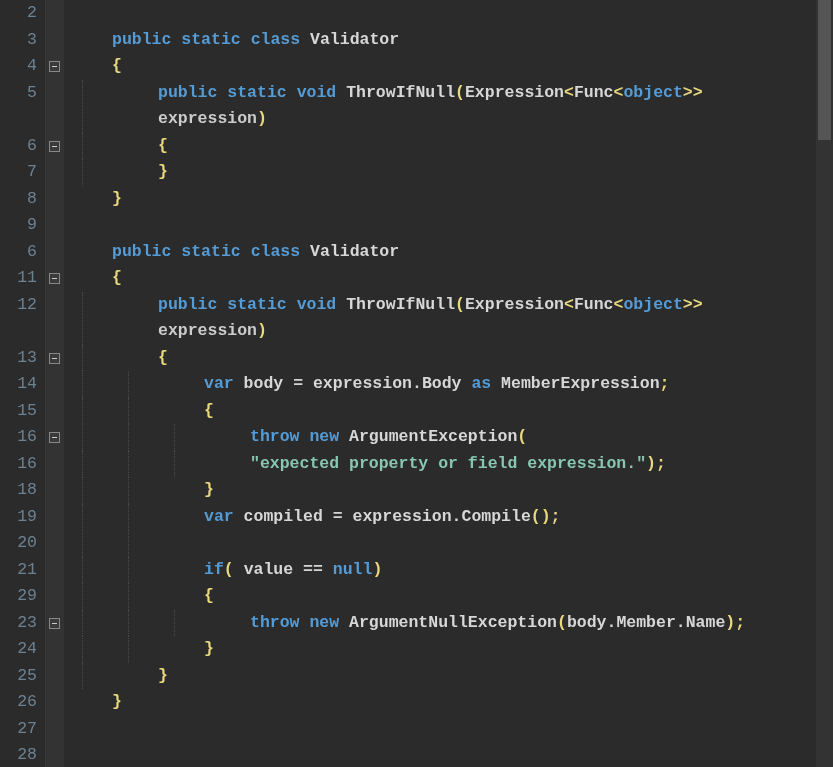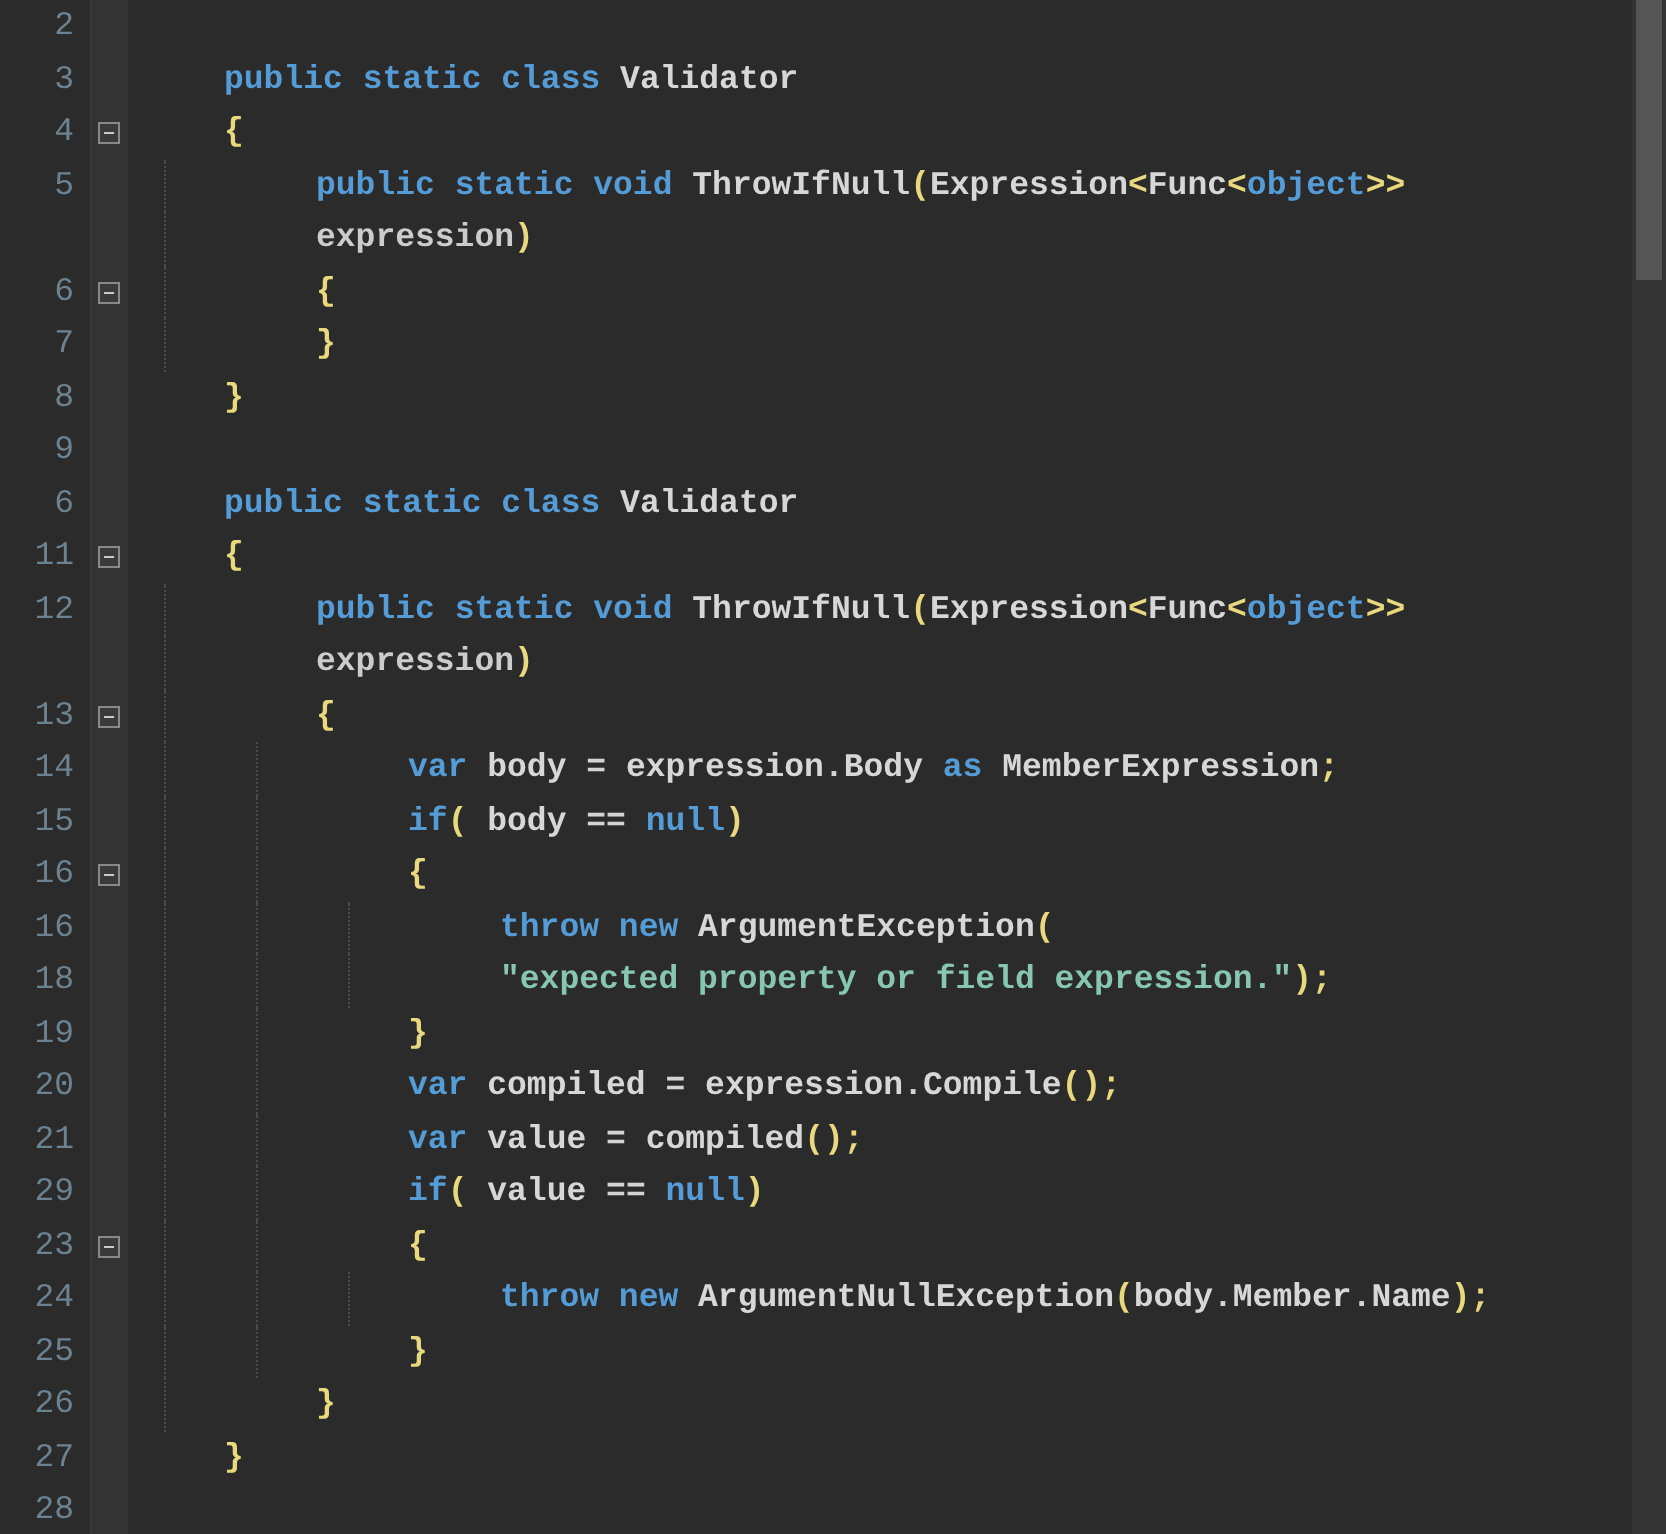--- a/index.html
+++ b/index.html
@@ -155,27 +155,26 @@
       <div class="line"><span class="guide" style="left: 16px;"></span><span style="padding-left: 92px;"><span class="punct-y">{</span></span></div>
       <div class="line"><span class="guide" style="left: 16px;"></span><span style="padding-left: 92px;"><span class="punct-y">}</span></span></div>
       <div class="line"><span style="padding-left: 46px;"><span class="punct-y">}</span></span></div>
       <div class="line"><span style="padding-left: 0px;"></span></div>
       <div class="line"><span style="padding-left: 46px;"><span class="kw">public </span><span class="kw">static </span><span class="kw">class </span><span class="type">Validator</span></span></div>
       <div class="line"><span style="padding-left: 46px;"><span class="punct-y">{</span></span></div>
       <div class="line"><span class="guide" style="left: 16px;"></span><span style="padding-left: 92px;"><span class="kw">public </span><span class="kw">static </span><span class="kw">void </span><span class="ident">ThrowIfNull</span><span class="punct-y">(</span><span class="ident">Expression</span><span class="punct-y">&lt;</span><span class="ident">Func</span><span class="punct-y">&lt;</span><span class="kw">object</span><span class="punct-y">&gt;&gt;</span></span></div>
       <div class="line"><span class="guide" style="left: 16px;"></span><span style="padding-left: 92px;"><span class="param">expression</span><span class="punct-y">)</span></span></div>
       <div class="line"><span class="guide" style="left: 16px;"></span><span style="padding-left: 92px;"><span class="punct-y">{</span></span></div>
       <div class="line"><span class="guide" style="left: 16px;"></span><span class="guide" style="left: 62px;"></span><span style="padding-left: 138px;"><span class="kw">var </span><span class="ident">body </span><span class="op">= </span><span class="ident">expression</span><span class="op">.</span><span class="ident">Body </span><span class="kw">as </span><span class="ident">MemberExpression</span><span class="punct-y">;</span></span></div>
-      <div class="line"><span class="guide" style="left: 16px;"></span><span class="guide" style="left: 62px;"></span><span style="padding-left: 138px;"><span class="kw">if</span><span class="punct-y">( </span><span class="ident">body </span><span class="op">== </span><span class="kw">null</span><span class="punct-y">)</span></span></div>
       <div class="line"><span class="guide" style="left: 16px;"></span><span class="guide" style="left: 62px;"></span><span style="padding-left: 138px;"><span class="punct-y">{</span></span></div>
       <div class="line"><span class="guide" style="left: 16px;"></span><span class="guide" style="left: 62px;"></span><span class="guide" style="left: 108px;"></span><span style="padding-left: 184px;"><span class="kw">throw </span><span class="kw">new </span><span class="ident">ArgumentException</span><span class="punct-y">(</span></span></div>
       <div class="line"><span class="guide" style="left: 16px;"></span><span class="guide" style="left: 62px;"></span><span class="guide" style="left: 108px;"></span><span style="padding-left: 184px;"><span class="str">"expected property or field expression."</span><span class="punct-y">);</span></span></div>
       <div class="line"><span class="guide" style="left: 16px;"></span><span class="guide" style="left: 62px;"></span><span style="padding-left: 138px;"><span class="punct-y">}</span></span></div>
       <div class="line"><span class="guide" style="left: 16px;"></span><span class="guide" style="left: 62px;"></span><span style="padding-left: 138px;"><span class="kw">var </span><span class="ident">compiled </span><span class="op">= </span><span class="ident">expression</span><span class="op">.</span><span class="ident">Compile</span><span class="punct-y">();</span></span></div>
-      <div class="line"><span class="guide" style="left: 16px;"></span><span class="guide" style="left: 62px;"></span><span style="padding-left: 138px;"><span class="kw">var </span><span class="ident">value </span><span class="op">= </span><span class="ident">compiled</span><span class="punct-y">();</span></span></div>
+      <div class="line"><span class="guide" style="left: 16px;"></span><span class="guide" style="left: 62px;"></span></div>
       <div class="line"><span class="guide" style="left: 16px;"></span><span class="guide" style="left: 62px;"></span><span style="padding-left: 138px;"><span class="kw">if</span><span class="punct-y">( </span><span class="ident">value </span><span class="op">== </span><span class="kw">null</span><span class="punct-y">)</span></span></div>
       <div class="line"><span class="guide" style="left: 16px;"></span><span class="guide" style="left: 62px;"></span><span style="padding-left: 138px;"><span class="punct-y">{</span></span></div>
       <div class="line"><span class="guide" style="left: 16px;"></span><span class="guide" style="left: 62px;"></span><span class="guide" style="left: 108px;"></span><span style="padding-left: 184px;"><span class="kw">throw </span><span class="kw">new </span><span class="ident">ArgumentNullException</span><span class="punct-y">(</span><span class="ident">body</span><span class="op">.</span><span class="ident">Member</span><span class="op">.</span><span class="ident">Name</span><span class="punct-y">);</span></span></div>
       <div class="line"><span class="guide" style="left: 16px;"></span><span class="guide" style="left: 62px;"></span><span style="padding-left: 138px;"><span class="punct-y">}</span></span></div>
       <div class="line"><span class="guide" style="left: 16px;"></span><span style="padding-left: 92px;"><span class="punct-y">}</span></span></div>
       <div class="line"><span style="padding-left: 46px;"><span class="punct-y">}</span></span></div>
       <div class="line"><span style="padding-left: 0px;"></span></div>
     </div>
   <div class="scrollbar-v">
     <div class="scrollbar-track">

